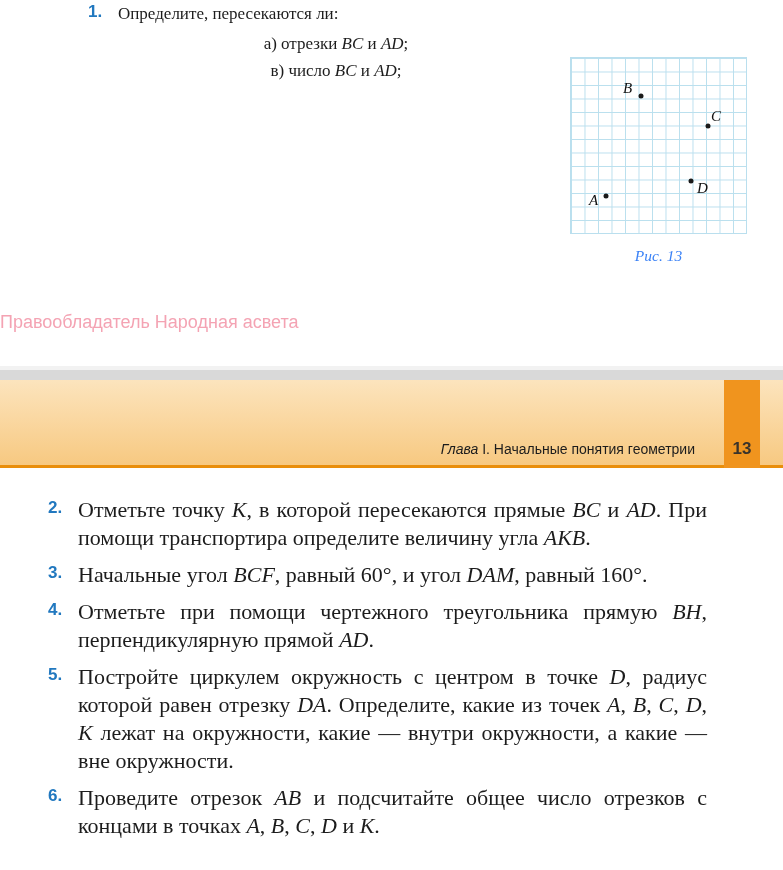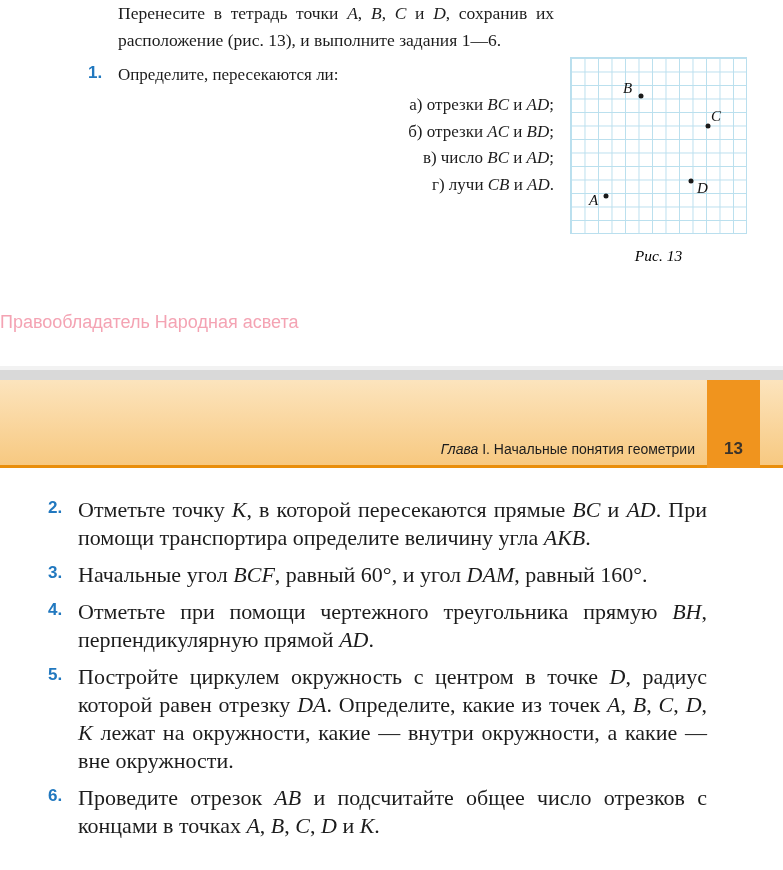--- a/index.html
+++ b/index.html
@@ -25,42 +25,42 @@
   }
   .tasks-top .task { display:flex; margin-bottom:4px; }
   .task-num {
     flex:0 0 30px; width:30px;
     font-family:"Liberation Sans", sans-serif; font-weight:bold;
     font-size:17px; color:var(--number-blue, #2178bf);
     padding-top:2px;
   }
   .task-body { flex:1; text-align:justify; font-size:17px; line-height:27px; }
   .subitems { margin-top:4px; }
-  .subitem { text-align:right; line-height:26.5px; }
+  .subitem { text-align:center; line-height:26.5px; }
   .mvar { font-style:italic; }
 
   
   .fig { position:absolute; left:570px; top:57px; width:177px; margin:0; }
   .grid {
     position:relative; width:175px; height:175px; background-color:#fff;
     border:1px solid var(--grid-line, #badfee);
     background-image:
       linear-gradient(to right, var(--grid-line, #badfee) 1px, transparent 1px),
       linear-gradient(to bottom, var(--grid-line, #badfee) 1px, transparent 1px);
     background-size:13.5px 13.5px;
   }
   .dot {
     position:absolute; width:5px; height:5px; border-radius:50%;
     background:#1a1a1a; transform:translate(-50%,-50%);
   }
   .plabel {
     position:absolute; font-style:italic; font-size:15px;
     font-family:"Liberation Serif", serif; color:#111;
   }
-  .caption { text-align:center; font-style:italic; font-size:15.5px; margin-top:13px; color:#000000; }
+  .caption { text-align:center; font-style:italic; font-size:15.5px; margin-top:13px; color:#3b82f6; }
 
   .watermark {
     position:absolute; left:0; right:0; top:312px; text-align:left;
     font-family:"Liberation Sans", sans-serif; font-size:18px;
     color:var(--watermark-pink, #f4a3b3);
   }
 
   
   .gray-strip {
     height:14px;
@@ -77,50 +77,47 @@
     position:absolute; right:88px; bottom:11px;
     font-family:"Liberation Sans", sans-serif; font-size:14px; color:#1c1c1c;
     white-space:nowrap;
   }
   .chapter-it { font-style:italic; }
   .band-line {
     position:absolute; left:0; right:0; bottom:0; height:3px;
     background:var(--band-line, #e98e0b);
   }
   .pagenum-box {
-    position:absolute; top:0; bottom:0; right:23px; width:53px;
+    position:absolute; top:0; bottom:0; right:23px; width:36px;
     background:var(--band-dark, #f0941e); z-index:2;
   }
   .pagenum {
     position:absolute; bottom:9px; left:0; right:0; text-align:center;
     font-family:"Liberation Sans", sans-serif; font-weight:bold;
     font-size:17px; color:#3a332b;
   }
 
   
   .page-bottom { padding:28px 76px 0 48px; background:#fff; }
   .page-bottom .task { display:flex; margin-bottom:9px; }
   .page-bottom .task-body { font-size:22px; line-height:28px; }
 </style>
 </head>
 <body>
 
 <div class="sheet">
 
   <section class="page-top">
     <div class="col-text">
-      <p class="intro"><span>Перенесите в тетрадь точки </span><span class="mvar">A</span><span>, </span><span class="mvar">B</span><span>, </span><span class="mvar">C</span><span> и </span><span class="mvar">D</span><span>, сохранив их расположение (рис. 13), и выполните задания 1—6.</span></p>
       <div class="tasks tasks-top">
           <div class="task">
             <span class="task-num">1.</span>
             <div class="task-body"><span>Определите, пересекаются ли:</span><div class="subitems">
                 <div class="subitem"><span>а) отрезки </span><span class="mvar">BC</span><span> и </span><span class="mvar">AD</span><span>;</span></div>
-                <div class="subitem"><span>б) отрезки </span><span class="mvar">AC</span><span> и </span><span class="mvar">BD</span><span>;</span></div>
                 <div class="subitem"><span>в) число </span><span class="mvar">BC</span><span> и </span><span class="mvar">AD</span><span>;</span></div>
-                <div class="subitem"><span>г) лучи </span><span class="mvar">CB</span><span> и </span><span class="mvar">AD</span><span>.</span></div>
               </div></div>
           </div>
         </div>
     </div>
 
     <figure class="fig">
       <div class="grid">
           <div class="dot" style="left: 70px; top: 38px;"></div>
           <span class="plabel" style="left: 52px; top: 22px;">B</span>
           <div class="dot" style="left: 137px; top: 68px;"></div>

